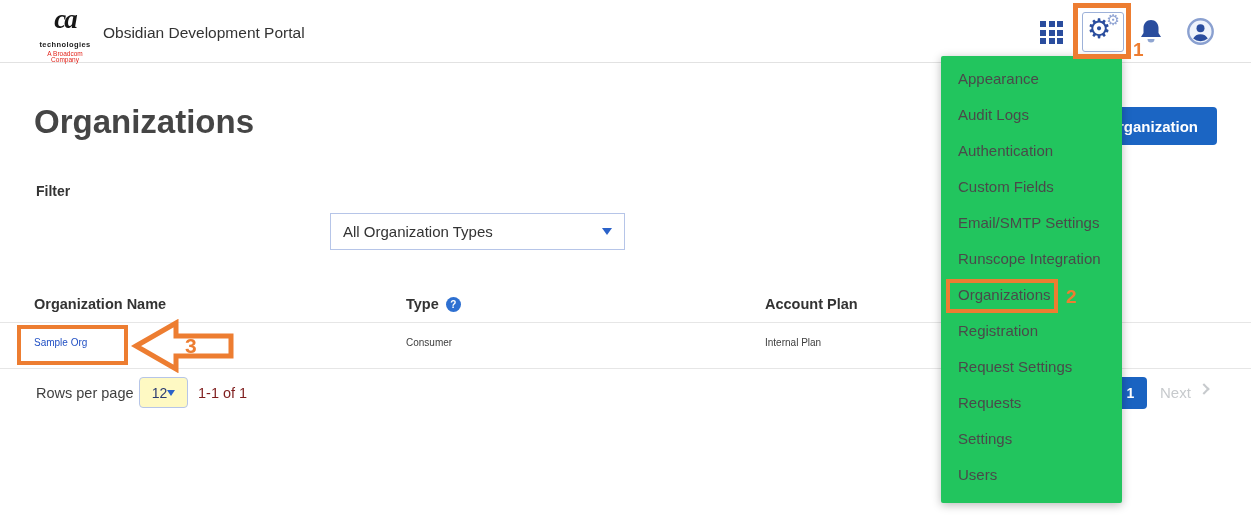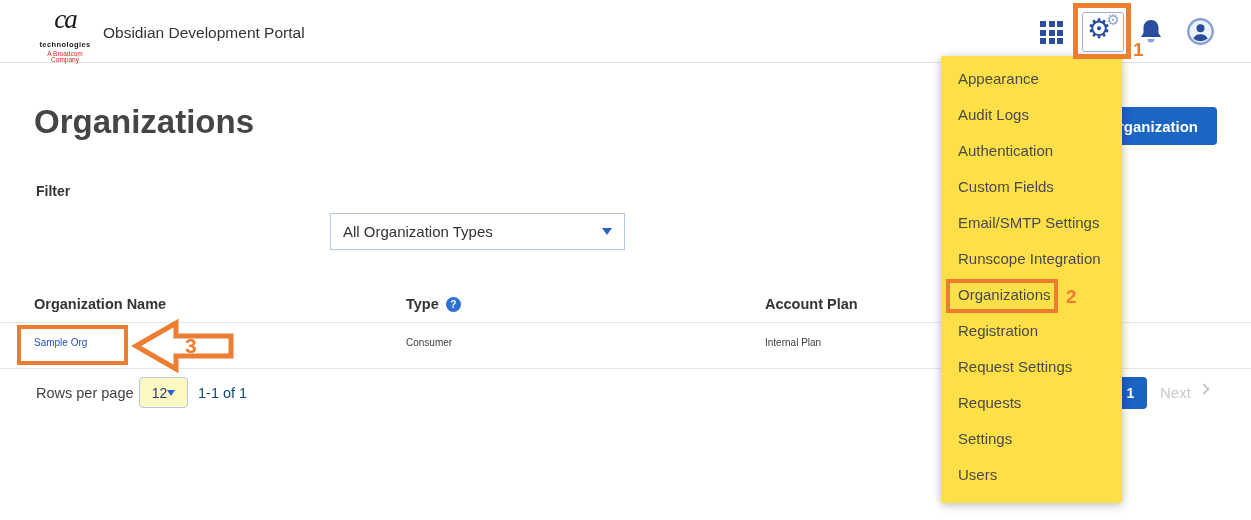--- a/index.html
+++ b/index.html
@@ -4,21 +4,21 @@
 <style>
   * { margin:0; padding:0; box-sizing:border-box; }
   html,body { background:#fff; }
   body { font-family:"Liberation Sans", sans-serif; }
   .stage { position:relative; width:1251px; height:520px; background:#fff; overflow:hidden; }
 
   
   .topbar { position:absolute; top:0; left:0; width:1251px; height:63px; background:#fff;
             border-bottom:1px solid #e2e2e2; z-index:3; }
   .logo { position:absolute; left:36px; top:6px; width:58px; text-align:center; line-height:1; }
-  .logo-brand { font-family:"Liberation Serif", serif; font-weight:normal; font-style:italic;
+  .logo-brand { font-family:"Liberation Serif", serif; font-weight:bold; font-style:italic;
                 font-size:27px; color:#161616; letter-spacing:-2px; display:block; }
   .logo-sub { display:block; font-size:7.5px; font-weight:bold; color:#1c1c1c; margin-top:8px; letter-spacing:.4px; }
   .logo-tag { display:block; font-size:6.5px; color:#e2231a; margin-top:2px; }
   .portal-title { position:absolute; left:103px; top:24px; font-size:15.5px; color:#333; }
 
   .grid-icon { position:absolute; left:1040px; top:21px; width:23px; height:23px;
                display:grid; grid-template-columns:repeat(3,6px); grid-template-rows:repeat(3,6px);
                gap:2.5px; cursor:pointer; }
   .grid-icon span { background:#2a4d9e; }
 
@@ -60,31 +60,31 @@
   .cell { position:absolute; top:337px; font-size:10px; color:#3d3d3d; }
   .org-link { color:#2150c4; cursor:pointer; text-decoration:none; }
 
   
   .rpp-label { position:absolute; left:36px; top:385px; font-size:14.5px; color:#3f3f3f; }
   .rpp-select { position:absolute; left:139px; top:377px; width:49px; height:31px;
                 border:1px solid #b6c5e8; border-radius:4px; background:#fef9c3;
                 display:flex; align-items:center; justify-content:center; gap:0;
                 font-size:14px; color:#2c3b70; cursor:pointer; }
   .rpp-select .caret-down { margin-left:0; border-left-width:4.5px; border-right-width:4.5px; border-top-width:6px; }
-  .range-text { position:absolute; left:198px; top:385px; font-size:14.5px; color:#0c4a6e; }
+  .range-text { position:absolute; left:198px; top:385px; font-size:14.5px; color:#7f1d1d; }
   .page-btn { position:absolute; left:1114px; top:377px; width:33px; height:32px; background:#1a63c1;
               border:none; border-radius:4px; color:#fff; font-size:14px; font-weight:bold;
               cursor:pointer; z-index:2; font-family:"Liberation Sans", sans-serif; }
   .next-btn { position:absolute; left:1160px; top:384px; font-size:15px; color:#c7cacd;
               display:flex; align-items:flex-start; gap:9px; cursor:default; z-index:2; }
   .chev-right { width:8px; height:8px; border-top:2px solid #c7cacd; border-right:2px solid #c7cacd;
                 transform:rotate(45deg); margin-top:1px; }
 
   
-  .menu-panel { position:absolute; left:941px; top:56px; width:181px; height:447px; background:#fde047;
+  .menu-panel { position:absolute; left:941px; top:56px; width:181px; height:447px; background:#22c55e;
                 border-radius:2px; box-shadow:0 2px 10px rgba(0,0,0,.28); z-index:10; padding-top:5px; }
   .menu-item { height:36px; line-height:36px; padding-left:17px; font-size:15px; color:#4a4a4a; cursor:pointer; }
 
   
   .ann { position:absolute; border:5px solid #ed7d31; background:transparent; z-index:12; pointer-events:none; }
   .ann-num { position:absolute; color:#ed7d31; font-size:19px; font-weight:bold; z-index:12; pointer-events:none; }
   .box1 { left:1073px; top:3px; width:58px; height:56px; }
   .num1 { left:1133px; top:39px; }
   .box2 { left:946px; top:279px; width:112px; height:34px; border-width:4px; }
   .num2 { left:1066px; top:286px; }

